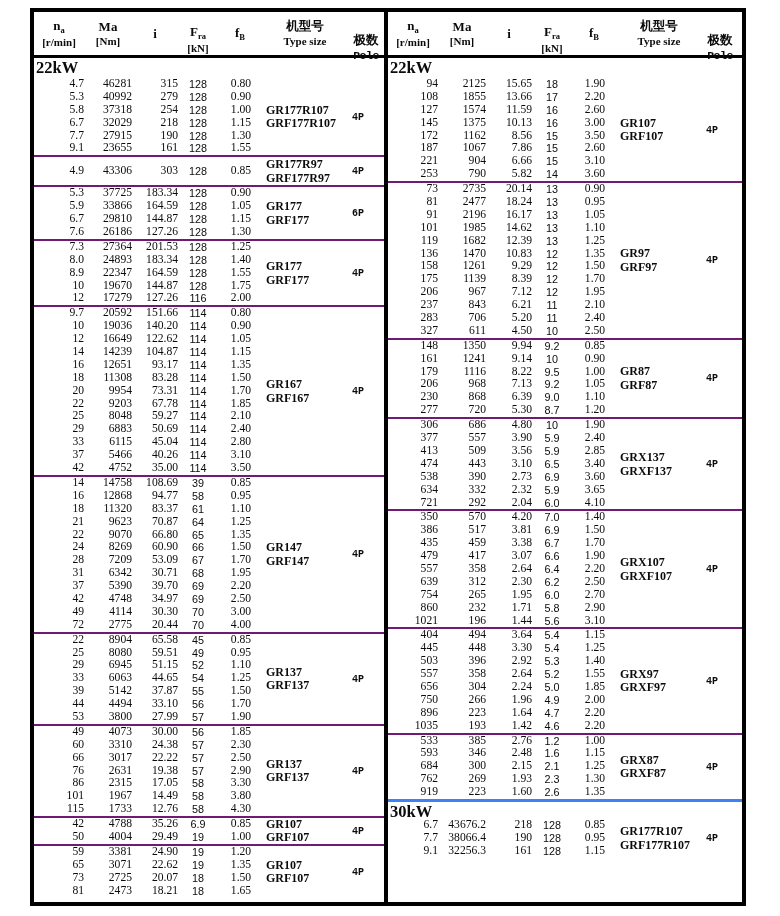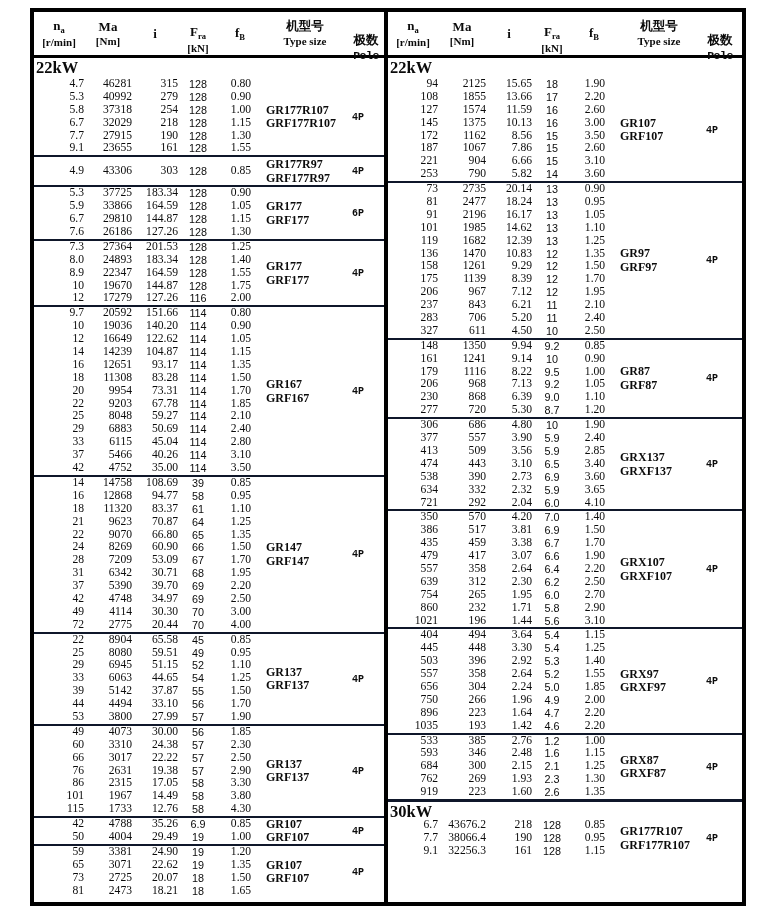--- a/index.html
+++ b/index.html
@@ -25,23 +25,23 @@
   .hcell { display: flex; flex-direction: column; justify-content: center; align-items: center; font-weight: bold; line-height: 13px; }
   .h1 { font-size: 13px; }
   .h1 .sub { font-size: 8.5px; position: relative; top: 3px; font-weight: bold; }
   .h2 { font-size: 11px; margin-top: 2px; }
   .mono { font-family: "Liberation Mono", "DejaVu Sans Mono", monospace; font-size: 11.5px; letter-spacing: -0.5px; }
   .cjk { font-family: "Liberation Sans", "DejaVu Sans", sans-serif; font-size: 12.5px; }
   .hw-na { width: 50px; } .hw-ma { width: 48px; } .hw-i { width: 46px; }
   .hw-fra { width: 40px; margin-top: 12px; } .hw-fb { width: 44px; font-family: Liberation Serif, serif; } .hw-type { width: 86px; } .hw-pole { width: 36px; margin-top: 29px; }
 
   .tbody { flex: 1; display: flex; flex-direction: column; overflow: hidden; }
-  .power { flex: none; height: 20px; line-height: 19px; font-weight: bold; font-size: 16.5px; padding-left: 2px; border-top: 3px solid #0f172a; }
+  .power { flex: none; height: 20px; line-height: 19px; font-weight: bold; font-size: 16.5px; padding-left: 2px; border-top: 3px solid #3b82f6; }
   .tbody > .power:first-child { border-top: none; }
-  .section { position: relative; flex: none; display: flex; flex-direction: column; justify-content: center; border-top: 2px solid #0f172a; }
+  .section { position: relative; flex: none; display: flex; flex-direction: column; justify-content: center; border-top: 2px solid #701a75; }
   .power + .section { border-top: none; }
   .row { display: flex; height: 12.9px; line-height: 12.9px; font-size: 11.6px; flex: none; }
   .c { white-space: nowrap; }
   .c-na { width: 50px; text-align: right; }
   .c-ma { width: 48px; text-align: right; }
   .c-i  { width: 46px; text-align: right; }
   .c-fra { width: 40px; text-align: center; font-family: "Liberation Sans", "DejaVu Sans", sans-serif; font-size: 10.8px; }
   .c-fb { width: 46px; text-align: center; }
   .type-label { position: absolute; left: 232px; top: 50%; transform: translateY(-50%); font-weight: bold; font-size: 12px; line-height: 13.5px; white-space: nowrap; }
   .pole-label { position: absolute; left: 318px; width: 32px; top: 50%; transform: translateY(-50%); text-align: left; font-weight: bold; font-size: 10px; font-family: Liberation Mono, monospace; }

